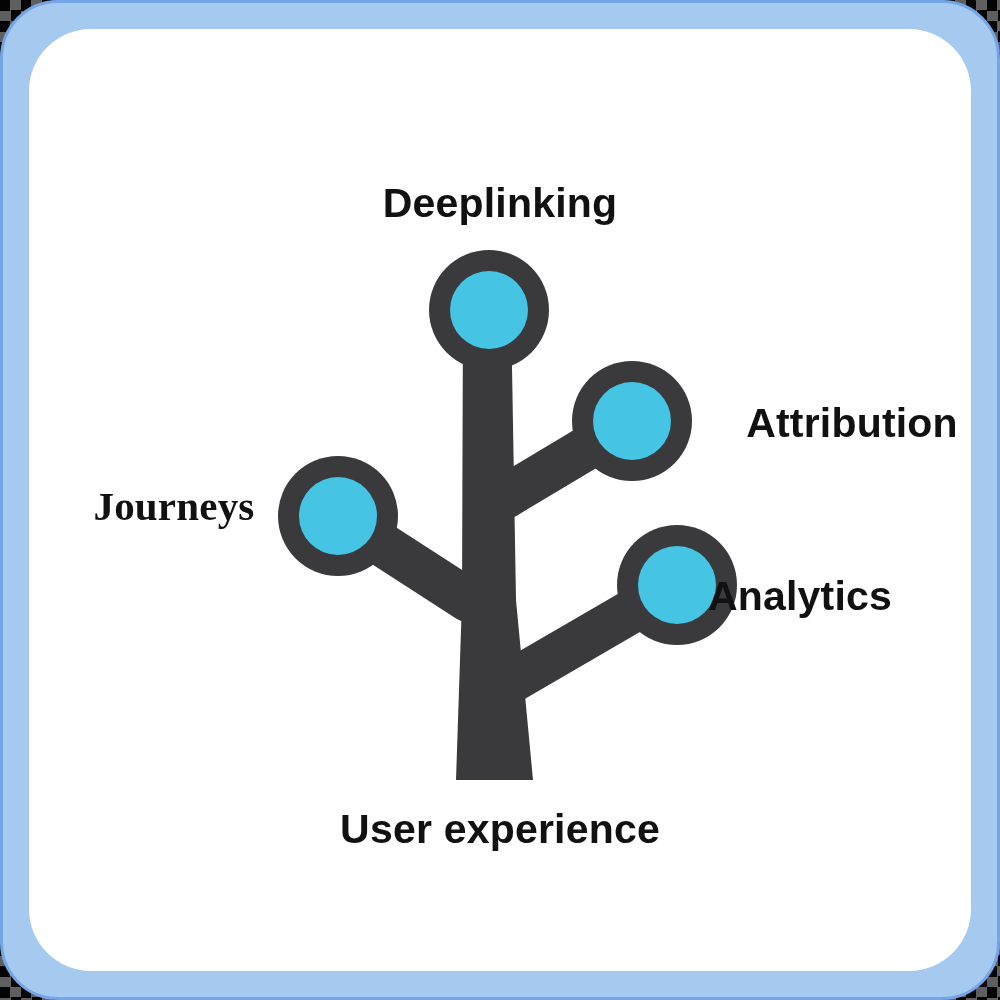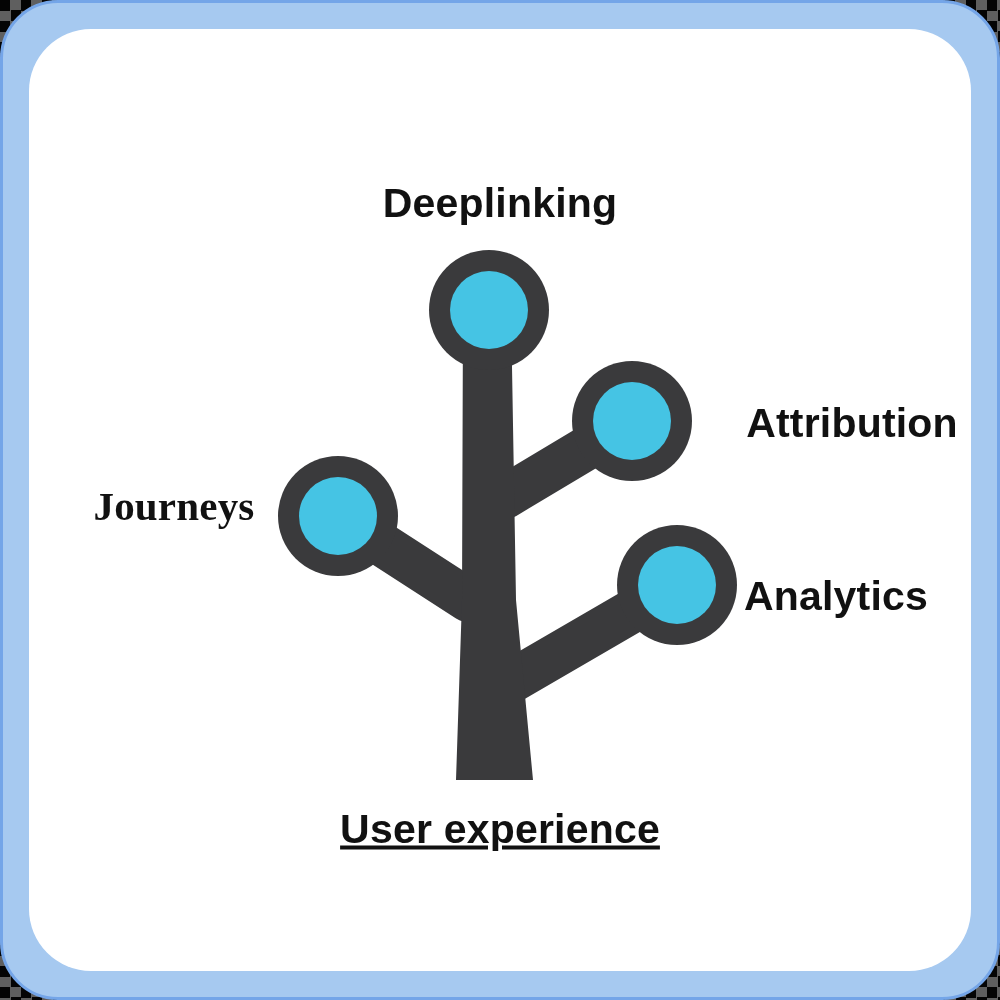--- a/index.html
+++ b/index.html
@@ -59,22 +59,22 @@
     transform: translate(-50%, -50%);
     color: var(--text, #111111);
     font-size: 41px;
     font-weight: 700;
     white-space: nowrap;
     letter-spacing: 0.2px;
   }
   .lbl-deeplinking { left: 500px; top: 203px; }
   .lbl-attribution { left: 820px; top: 423px; margin-left: 32px; }
   .lbl-journeys    { left: 174px; top: 506px; font-family: Liberation Serif, serif; }
-  .lbl-analytics   { left: 836px; top: 596px; }
-  .lbl-root        { left: 500px; top: 829px; text-decoration: underline; }
+  .lbl-analytics   { left: 800px; top: 596px; }
+  .lbl-root        { left: 500px; top: 829px; }
 </style>
 </head>
 <body>
 
 <div class="backdrop"></div>
 
 <div class="card">
   <div class="card-inner"></div>
 </div>
 

